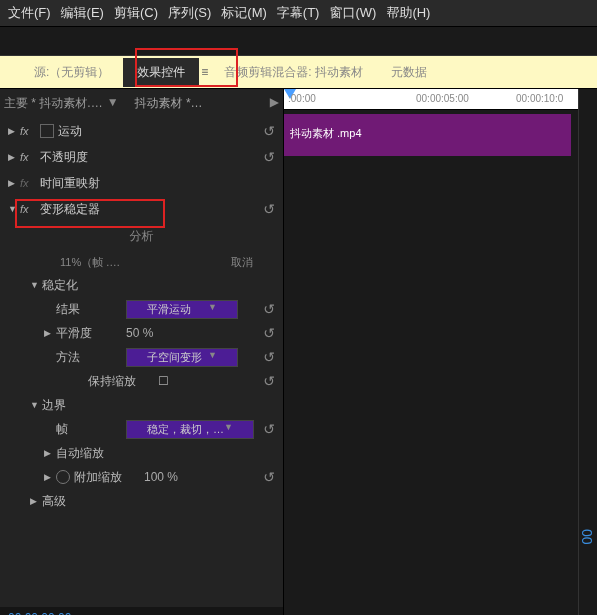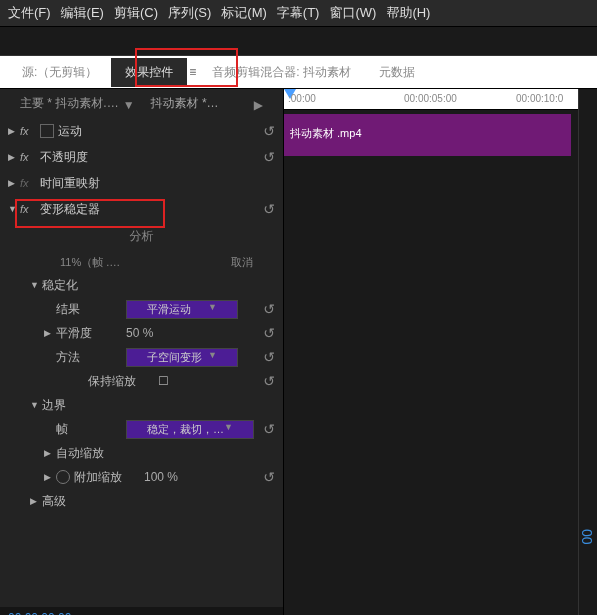--- a/index.html
+++ b/index.html
@@ -1,30 +1,30 @@
 <!DOCTYPE html>
 <html><head>
 <meta charset="utf-8">
 <style>
 html,body{margin:0;padding:0;width:597px;height:615px;background:#1a1a1a;font-family:"Microsoft YaHei",Arial,sans-serif;font-size:12px;color:#ccc;overflow:hidden}
 .menubar{display:flex;gap:10px;padding:4px 8px;background:#2a2a2a;color:#ddd;font-size:13px;border-bottom:1px solid #000}
 .menubar span{cursor:pointer}
 .topstrip{height:28px;background:#1a1a1a;border-bottom:1px solid #333}
-.panel-tabs{display:flex;align-items:center;height:32px;background:#ffffff;padding:0 8px;gap:0;border-bottom:1px solid #000}
+.panel-tabs{display:flex;align-items:center;height:32px;background:#fef9c3;padding:0 20px;gap:0;border-bottom:1px solid #000}
 .panel-tab{padding:6px 14px;color:#888;font-size:12px;cursor:pointer}
 .panel-tab.active{color:#ddd;background:#2a2a2a}
 .panel-tab-sep{color:#666;padding:0 2px}
 .highlight-red{border:2px solid #d22;box-sizing:border-box}
 .tab-highlight{position:absolute;left:135px;top:48px;width:103px;height:39px;pointer-events:none;z-index:10}
 .effect-highlight{position:absolute;left:15px;top:199px;width:150px;height:29px;pointer-events:none;z-index:10}
 .body-split{display:flex;height:540px}
 .left-col{width:283px;background:#232323;border-right:1px solid #000;display:flex;flex-direction:column}
 .right-col{flex:1;background:#1a1a1a;position:relative;display:flex;flex-direction:column}
 .rightmost{width:18px;background:#1a1a1a;border-left:1px solid #333}
-.src-header{display:flex;align-items:flex-end;padding:6px 20px;background:#232323;font-size:12px}
+.src-header{display:flex;align-items:flex-start;padding:6px 4px;background:#232323;font-size:12px}
 .src-header .prefix{color:#999}
 .src-header .link{color:#a3a3a3;cursor:pointer;margin-left:12px}
 .src-header .menu-icon{margin-left:auto;color:#888}
 .section-title{color:#ccc;padding:4px 8px;font-size:12px}
 .fx-row{display:flex;align-items:center;padding:3px 0 3px 8px;height:20px;font-size:12px;color:#ccc}
 .fx-row .tri{width:12px;color:#aaa;font-size:9px}
 .fx-row .fx-label{width:20px;font-style:italic;color:#aaa;font-size:11px}
 .fx-row .name{flex:1;color:#ccc}
 .fx-row .reset{color:#888;margin-right:8px;font-size:14px}
 .fx-icon-box{width:12px;height:12px;border:1px solid #666;margin-right:4px}
@@ -202,21 +202,21 @@
     <div style="flex:1"></div>
     <div class="timecode-bar">
       <span class="timecode">00:00:00:00</span>
     </div>
   </div>
 
   <div class="right-col">
     <div class="timeline-ruler">
       <span class="playhead"></span>
       <span class="tick" style="left:4px">:00:00</span>
-      <span class="tick" style="left:120px">00:00:05:00</span>
+      <span class="tick" style="left:132px">00:00:05:00</span>
       <span class="tick" style="left:232px">00:00:10:0</span>
     </div>
     <div class="clip-area">
       <div class="clip">抖动素材 .mp4</div>
     </div>
 
   </div>
 
   <div class="rightmost">
     <span class="right-side-text">00</span>

